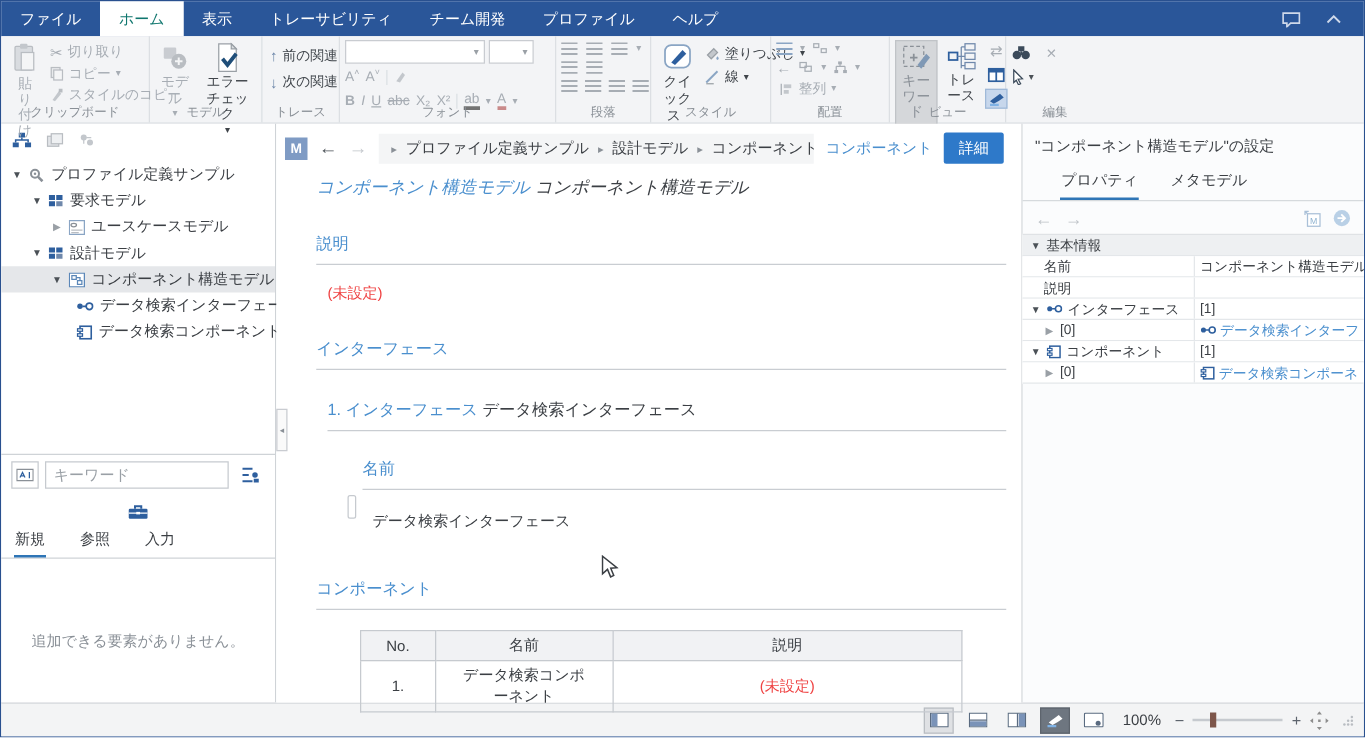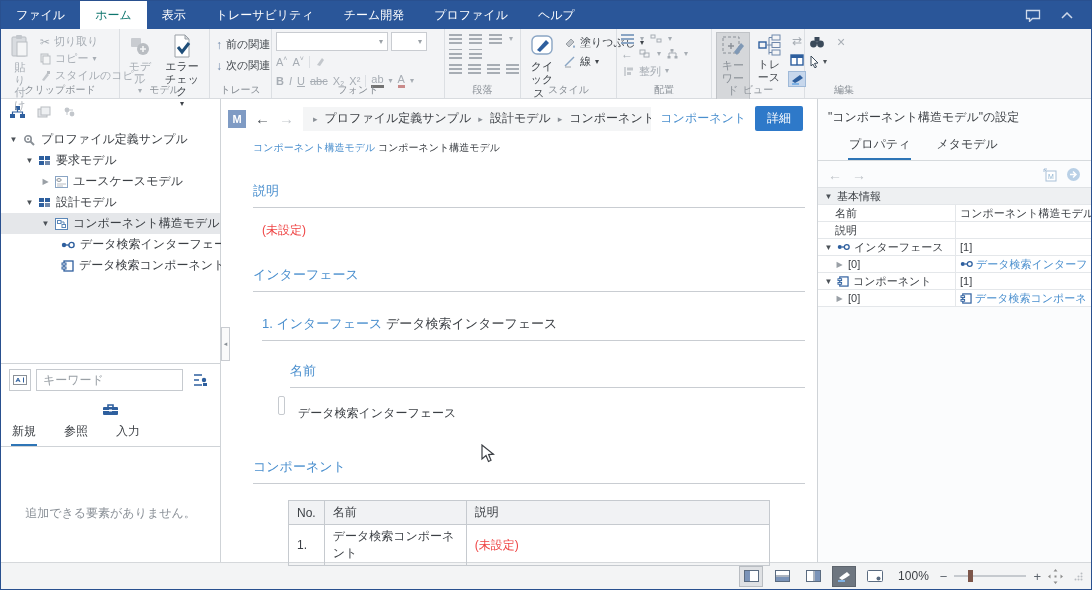--- a/index.html
+++ b/index.html
@@ -63,29 +63,29 @@
   .content { flex:1; position:relative; background:#fff; min-width:0; }
   .header-row { display:flex; align-items:center; gap:9px; padding:7px 14px 0 7px; }
   .m-badge { width:18px; height:18px; background:#7f9bc4; color:#fff; font-weight:bold; font-size:11px; display:flex; align-items:center; justify-content:center; flex:none; }
   .nav-arrow { font-size:15px; line-height:1; }
   .nav-arrow.on { color:#4b5157; } .nav-arrow.off { color:#c3c7cc; }
   .crumb-pill { flex:1; background:#f4f5f6; height:24px; display:flex; align-items:center; gap:7px; padding:0 10px; white-space:nowrap; overflow:hidden; min-width:0; }
   .crumb-sep { color:#8a9097; font-size:9px; }
   .view-link { color:#4a8fce; white-space:nowrap; }
   .detail-btn { background:#2e79c9; color:#fff; padding:4px 12px; border-radius:2px; white-space:nowrap; border:none; font-size:12px; font-family:inherit; }
   .doc { padding:10px 12px 0 32px; }
-  .doc-title { font-size:10px; }
+  .doc-title { font-size:14px;font-style:italic; }
   .t-blue { color:#4a8fce; } .t-dark { color:#3b3f44; } .t-gray { color:#ef4444; }
   .sec-h { color:#4a8fce; font-size:13px; margin-top:27px; padding-bottom:7px; border-bottom:1px solid #c9cdd2; }
   .sec-val { margin:14px 0 0 9px; }
   .item-h { margin:23px 0 0 9px; padding-bottom:7px; border-bottom:1px solid #c9cdd2; font-size:13px; }
   .sub-h { margin:21px 0 0 37px; color:#4a8fce; font-size:13px; padding-bottom:7px; border-bottom:1px solid #c9cdd2; }
   .sub-val { margin:17px 0 0 45px; }
   table.comp { margin:16px 0 0 35px; border-collapse:collapse; width:482px; font-size:12px; }
-  table.comp th, table.comp td { border:1px solid #c6cacf; padding:3px 8px; text-align:left; font-weight:normal; }
+  table.comp th, table.comp td { border:1px solid #c6cacf; padding:3px 20px; text-align:center; font-weight:normal; }
   table.comp th { background:#f1f2f4; }
   .col-no { width:34px; } .col-name { width:142px; }
   td.cell-no { text-align:right; }
   .collapse-handle { position:absolute; left:0; top:228px; width:9px; height:34px; border:1px solid #c9ccd1; background:#fafafa; display:flex; align-items:center; justify-content:center; font-size:7px; color:#8a9097; }
   .drag-handle { position:absolute; left:57px; top:297px; width:7px; height:19px; border:1px solid #c6cacf; border-radius:2px; background:#fff; }
   .cursor-icon { position:absolute; left:260px; top:345px; pointer-events:none; }
 
   
   .rightpanel { width:274px; flex:none; border-left:1px solid #cfd3d7; background:#fbfcfd; display:flex; flex-direction:column; }
   .rp-title { padding:10px 10px 8px; }

